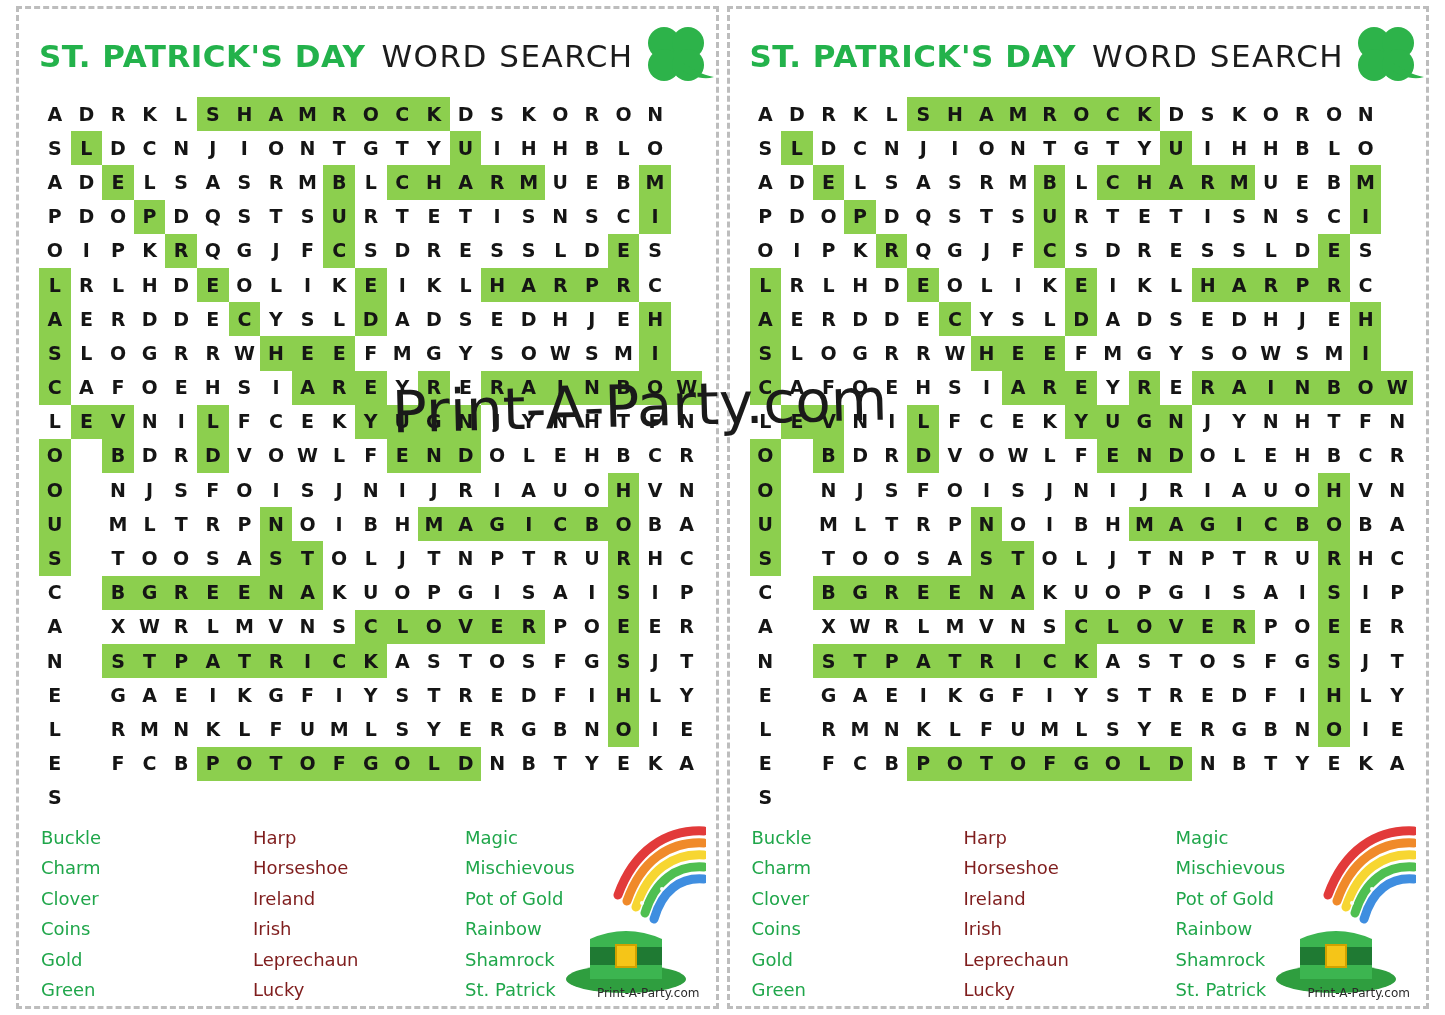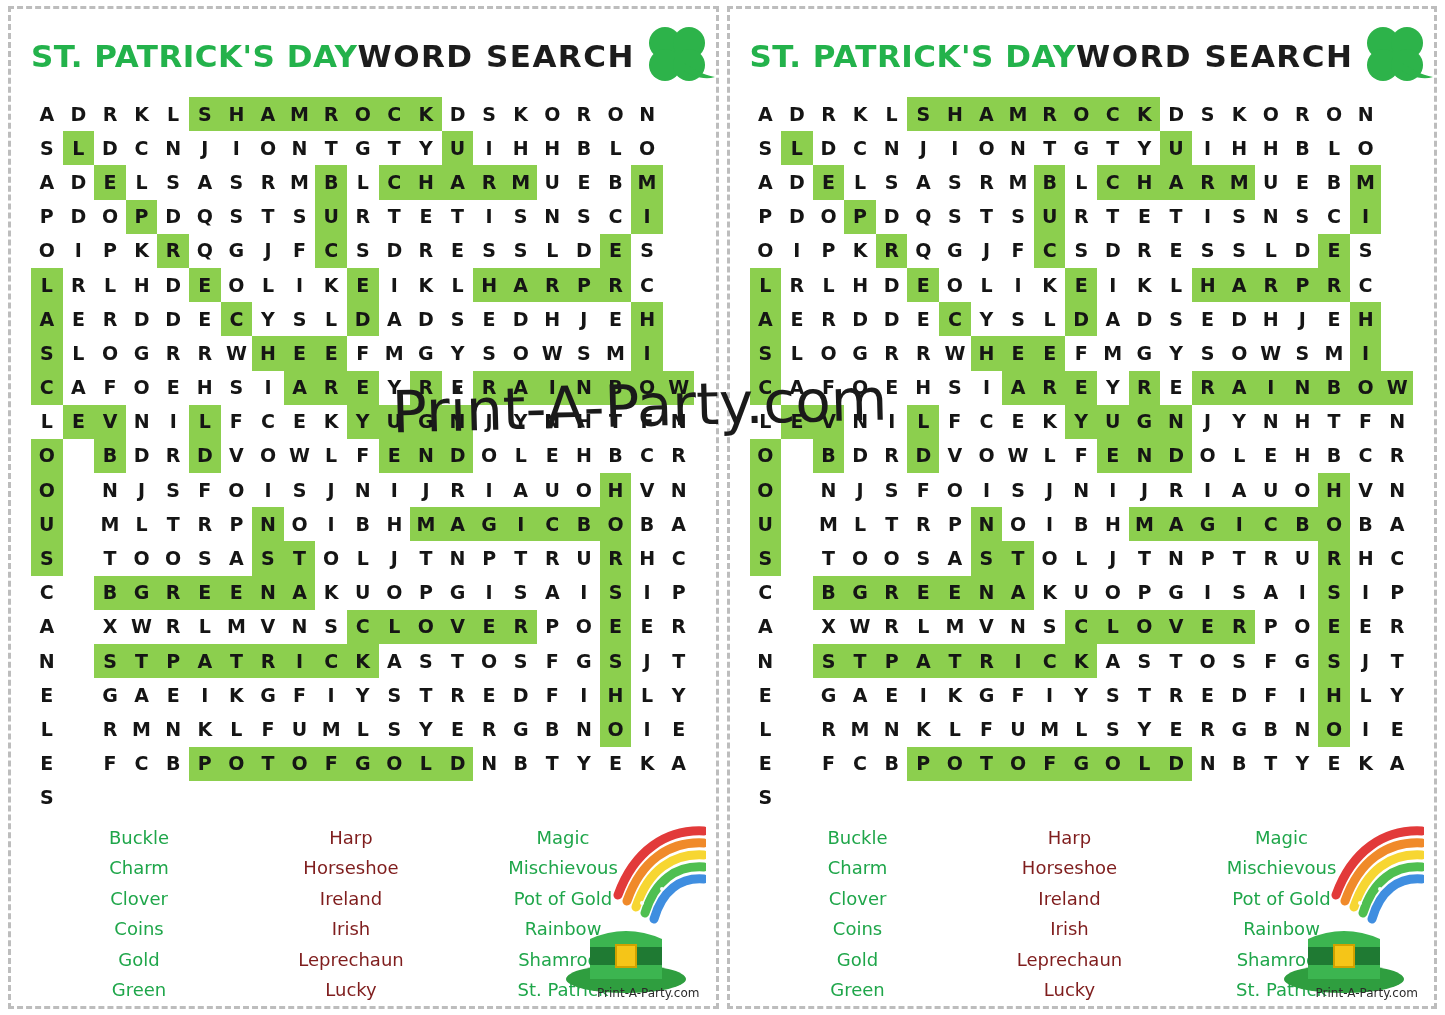--- a/index.html
+++ b/index.html
@@ -12,21 +12,21 @@
     height: 1015px;
     font-family: "DejaVu Sans", sans-serif;
     overflow: hidden;
   }
   .page {
     position: relative;
     width: 1445px;
     height: 1015px;
     display: flex;
     gap: 8px;
-    padding: 6px 8px;
+    padding: 6px 16px;
     box-sizing: border-box;
   }
   .sheet {
     position: relative;
     width: 712px;
     height: 1003px;
     box-sizing: border-box;
     border: 3px dashed #bdbdbd;
     background: #ffffff;
     padding: 10px 14px 6px 14px;
@@ -45,26 +45,26 @@
     font-family: "DejaVu Sans", sans-serif;
     font-weight: bold;
     font-size: 31px;
     letter-spacing: 0.5px;
     text-transform: uppercase;
     white-space: nowrap;
   }
   .title-dark {
     color: #1c1c1c;
     font-family: "DejaVu Sans", sans-serif;
-    font-weight: bold;
+    font-weight: normal;
     font-size: 31px;
     letter-spacing: 1.5px;
     text-transform: uppercase;
     white-space: nowrap;
-    margin-left: 0;
+    margin-left: 16px;
   }
   .shamrock-wrap {
     margin-left: auto;
     margin-right: 6px;
     width: 86px;
     height: 72px;
     display: flex;
     align-items: center;
     justify-content: center;
   }
@@ -92,21 +92,20 @@
   }
   
   .wordlist {
     margin-top: 8px;
     display: flex;
     padding-left: 8px;
     position: relative;
   }
   .wordcol {
     width: 212px;
-    text-align: center;
   }
   .word {
     font-family: "DejaVu Sans", sans-serif;
     font-size: 18px;
     line-height: 30.5px;
     white-space: nowrap;
   }
   .word.green { color: #1fa64a; }
   .word.dark  { color: #7f1d1d; }
 

